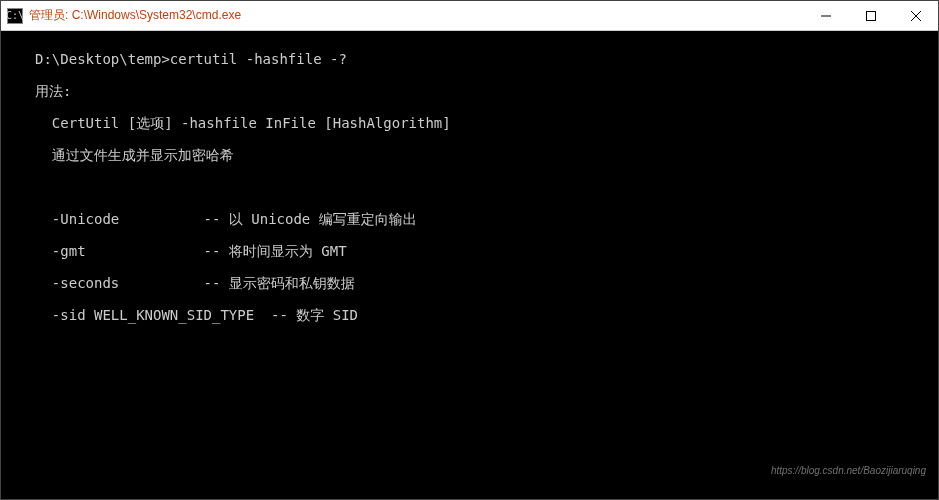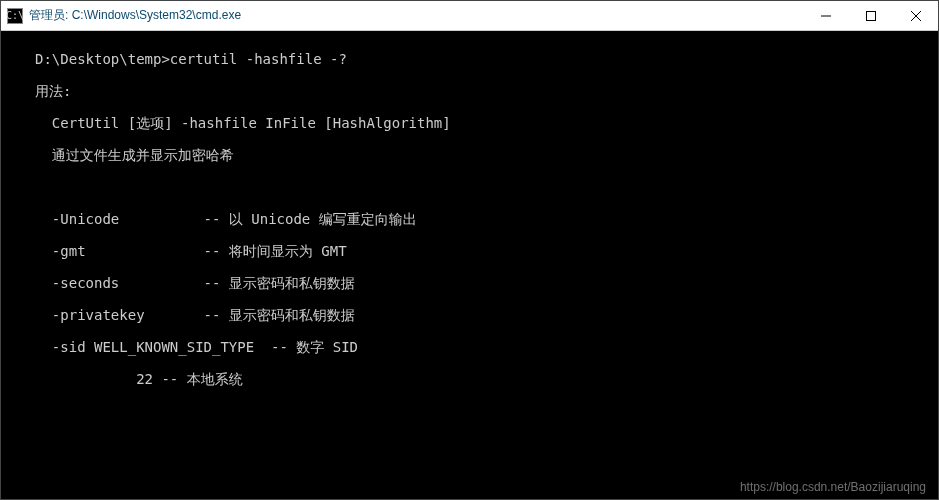--- a/index.html
+++ b/index.html
@@ -40,21 +40,21 @@
       justify-content: center;
       font-size: 10px;
       font-family: monospace;
       background: #000;
       color: #ccc;
       border: 1px solid #888;
     }
     .titlebar-text {
       flex: 1;
       font-size: 12px;
-      color: #0c4a6e;
+      color: #c2410c;
       white-space: nowrap;
       overflow: hidden;
     }
     .window-controls {
       display: flex;
       height: 100%;
     }
     .window-btn {
       width: 45px;
       height: 100%;
@@ -80,25 +80,26 @@
       white-space: pre;
       overflow: hidden;
       position: relative;
     }
     .line {
       min-height: 16px;
       padding-left: 32px;
     }
     .watermark {
       position: absolute;
-      bottom: 4px;
+      bottom: 20px;
       right: 12px;
       color: rgba(200, 200, 200, 0.55);
-      font-size: 12px;
+      font-size: 10px;
       font-family: Arial, sans-serif;
+      font-style: italic;
     }
   </style>
 </head>
 <body>
 
 <div class="window">
   <div class="titlebar">
     <span class="titlebar-icon">C:\</span>
     <span class="titlebar-text">管理员: C:\Windows\System32\cmd.exe</span>
     <div class="window-controls">
@@ -123,23 +124,21 @@
 
   <div class="terminal">
 <div class="line"><span>D:\Desktop\temp&gt;</span><span>certutil -hashfile -?</span></div>
 <div class="line">用法:</div>
 <div class="line">  CertUtil [选项] -hashfile InFile [HashAlgorithm]</div>
 <div class="line">  通过文件生成并显示加密哈希</div>
 <div class="line"> </div>
 <div class="line">  -Unicode          -- 以 Unicode 编写重定向输出</div>
 <div class="line">  -gmt              -- 将时间显示为 GMT</div>
 <div class="line">  -seconds          -- 显示密码和私钥数据</div>
-<div class="line">  -privatekey       -- 显示密码和私钥数据</div>
 <div class="line">  -sid WELL_KNOWN_SID_TYPE  -- 数字 SID</div>
-<div class="line">            22 -- 本地系统</div>
 
 
 
 
 
 
 
 
 
 

